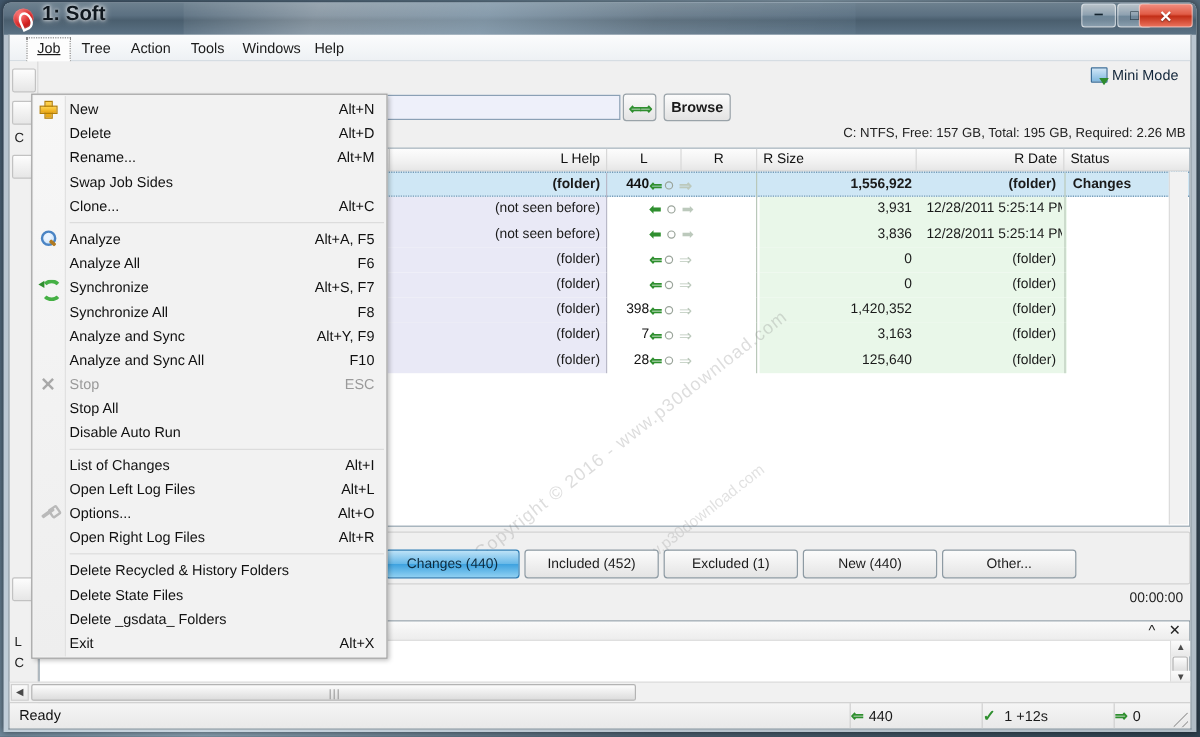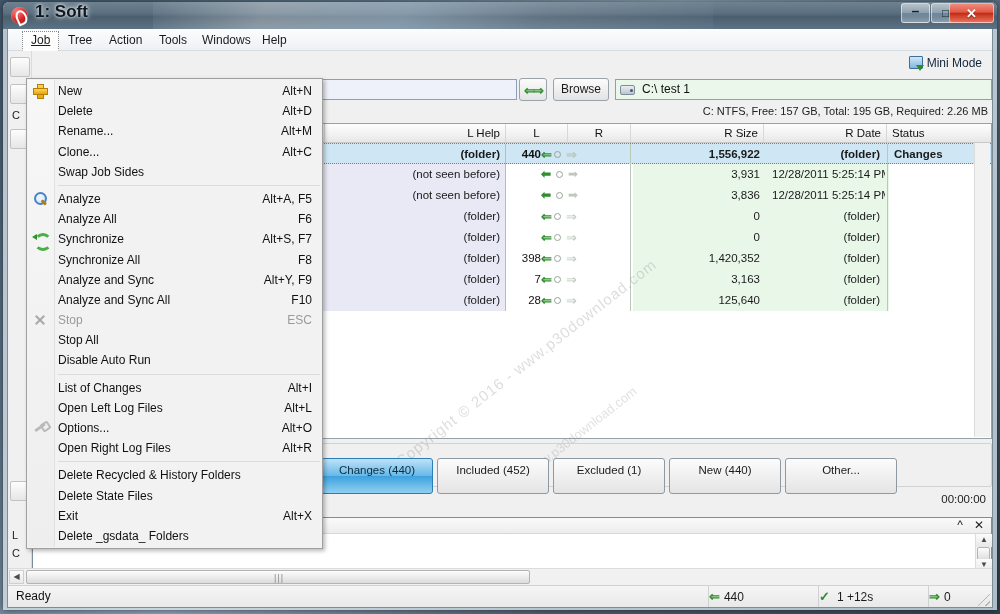--- a/index.html
+++ b/index.html
@@ -148,21 +148,21 @@
     border: 1px solid #9aa3a9; border-radius: 3px; cursor: pointer;
   }
   #swap-btn .arr {
     position: absolute; left: 4px; top: 5px; font-size: 13px; color: #2f8f2f; font-weight: bold;
     line-height: 13px; letter-spacing: -2px;
   }
   #browse-btn {
     position: absolute; left: 521px; top: 1px; width: 56px; height: 23px;
     background: linear-gradient(180deg,#fcfcfc,#e3e3e3);
     border: 1px solid #9aa3a9; border-radius: 3px;
-    text-align: center; line-height: 21px; font-size: 12px; color: #1b1b1b; cursor: pointer;
+    text-align: center; line-height: 21px; font-size: 12px; color: #1b1b1b; cursor: pointer; font-weight: bold;
   }
   #path-right-box {
     position: absolute; left: 583px; top: 2px; width: 377px; height: 21px;
     background: #eaf7ea; border: 1px solid #8ba0b5;
     padding-left: 26px; line-height: 19px; font-size: 12px; color: #111;
   }
   #path-right-box .drive {
     position: absolute; left: 4px; top: 5px; width: 15px; height: 10px;
     background: linear-gradient(180deg,#e9eef2,#b9c6d0);
     border: 1px solid #7d8d99; border-radius: 2px;
@@ -268,21 +268,21 @@
   }
   #tree-group {
     position: absolute; left: 160px; top: 0; width: 800px; height: 44px;
     border: 1px solid #d2d2d2; border-radius: 2px;
   }
   #tree-group-label {
     position: absolute; left: 8px; top: -7px; background: #f0f0f0;
     padding: 0 3px; font-size: 11.5px; color: #1b1b1b;
   }
   .tv-btn {
-    position: absolute; top: 14px; height: 36px;
+    position: absolute; top: 14px; height: 24px;
     background: linear-gradient(180deg,#fcfcfc,#e4e4e4);
     border: 1px solid #8d9aa3; border-radius: 3px;
     font-size: 11.5px; line-height: 22px; text-align: center; color: #1b1b1b; cursor: pointer;
   }
   .tv-btn.sel {
     background: linear-gradient(180deg,#bde2f7 0%, #66b8e8 50%, #3ea2df 51%, #8fd0f2 100%);
     border: 1px solid #2b7db5; color: #0d2b3e;
   }
   #elapsed {
     position: absolute; right: 6px; top: 50px; font-size: 11.5px; color: #222;
@@ -500,34 +500,31 @@
     </div>
 
     <div id="rightpane">
 
       <div id="pathbar">
         <div id="path-left-box"></div>
         <div id="swap-btn">
           <span class="arr">⇐⇒</span>
         </div>
         <div id="browse-btn">Browse</div>
-        <div id="path-right-box">
-          <span class="drive"></span><span>C:\ test 1</span>
-        </div>
       </div>
       <div id="fs-info">C: NTFS, Free: 157 GB, Total: 195 GB, Required: 2.26 MB</div>
 
       <div id="table-wrap">
         <div id="thead">
           <div class="th" style="left:0;   width:180px"></div>
           <div class="th" style="left:180px; width:112px; text-align:right">L Size</div>
           <div class="th" style="left:292px; width:181px; text-align:right">L Help</div>
           <div class="th" style="left:473px; width:62px; text-align:center">L</div>
           <div class="th" style="left:535px; width:63px; text-align:center">R</div>
-          <div class="th" style="left:598px; width:133px; text-align:right">R Size</div>
+          <div class="th" style="left:598px; width:133px; text-align:left">R Size</div>
           <div class="th" style="left:731px; width:123px; text-align:right">R Date</div>
           <div class="th" style="left:854px; width:104px; border-right:none">Status</div>
         </div>
 
         <div id="tbody">
             <div class="tr selected">
               <div class="lzone"></div>
               <div class="rzone"></div>
               <div class="sep-l"></div>
               <div class="sep-m"></div>
@@ -705,39 +702,39 @@
       </div>
       <div class="grip-corner"></div>
     </div>
 
     <div id="dropdown">
       <div class="gutter"></div>
       <div id="menu-items">
           <div class="mi"><span class="mico ico-plus"></span><span>New</span><span class="sc">Alt+N</span></div>
           <div class="mi"><span>Delete</span><span class="sc">Alt+D</span></div>
           <div class="mi"><span>Rename...</span><span class="sc">Alt+M</span></div>
+          <div class="mi"><span>Swap Job Sides</span></div>
           <div class="mi"><span>Clone...</span><span class="sc">Alt+C</span></div>
-          <div class="mi"><span>Swap Job Sides</span></div>
           <div class="mi-sep"></div>
           <div class="mi"><span class="mico ico-search"></span><span>Analyze</span><span class="sc">Alt+A, F5</span></div>
           <div class="mi"><span>Analyze All</span><span class="sc">F6</span></div>
           <div class="mi"><span class="mico ico-sync"></span><span>Synchronize</span><span class="sc">Alt+S, F7</span></div>
           <div class="mi"><span>Synchronize All</span><span class="sc">F8</span></div>
           <div class="mi"><span>Analyze and Sync</span><span class="sc">Alt+Y, F9</span></div>
           <div class="mi"><span>Analyze and Sync All</span><span class="sc">F10</span></div>
           <div class="mi disabled"><span class="mico ico-stop"></span><span>Stop</span><span class="sc">ESC</span></div>
           <div class="mi"><span>Stop All</span></div>
           <div class="mi"><span>Disable Auto Run</span></div>
           <div class="mi-sep"></div>
           <div class="mi"><span>List of Changes</span><span class="sc">Alt+I</span></div>
           <div class="mi"><span>Open Left Log Files</span><span class="sc">Alt+L</span></div>
           <div class="mi"><span class="mico ico-wrench"></span><span>Options...</span><span class="sc">Alt+O</span></div>
           <div class="mi"><span>Open Right Log Files</span><span class="sc">Alt+R</span></div>
           <div class="mi-sep"></div>
           <div class="mi"><span>Delete Recycled &amp; History Folders</span></div>
           <div class="mi"><span>Delete State Files</span></div>
+          <div class="mi"><span>Delete _gsdata_ Folders</span></div>
           <div class="mi"><span>Exit</span><span class="sc">Alt+X</span></div>
-          <div class="mi"><span>Delete _gsdata_ Folders</span></div>
         </div>
     </div>
 
   </div>
 </div>
 
 </body></html>

